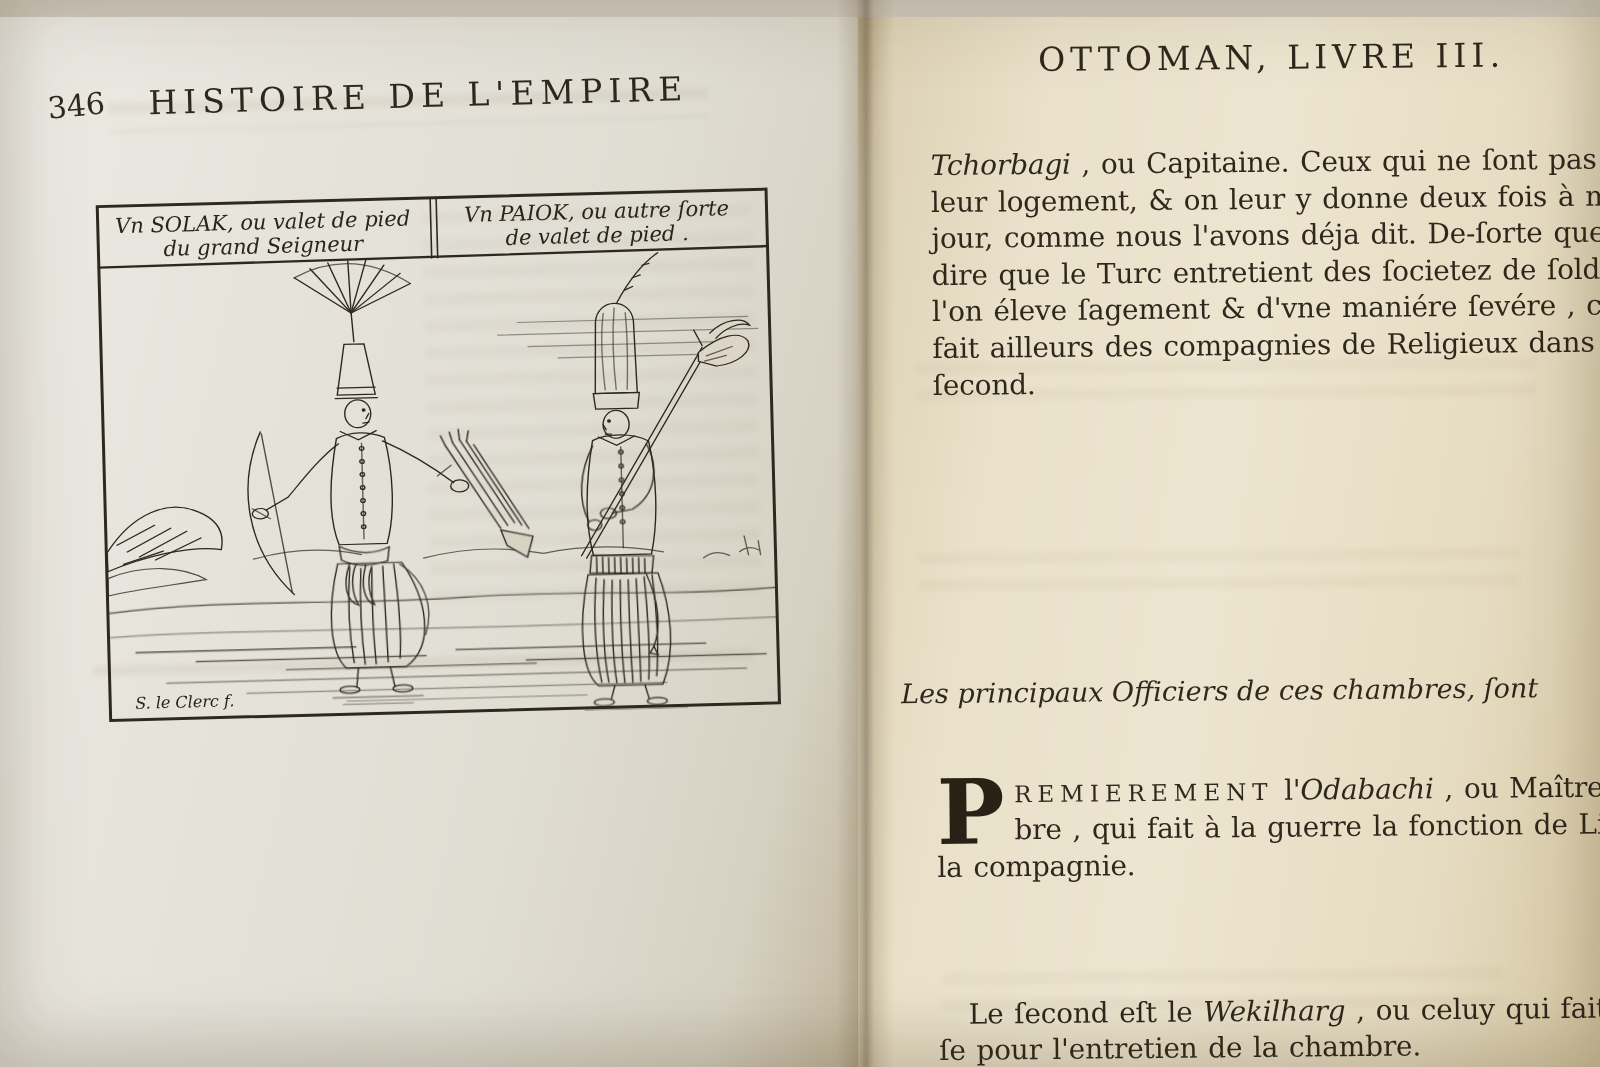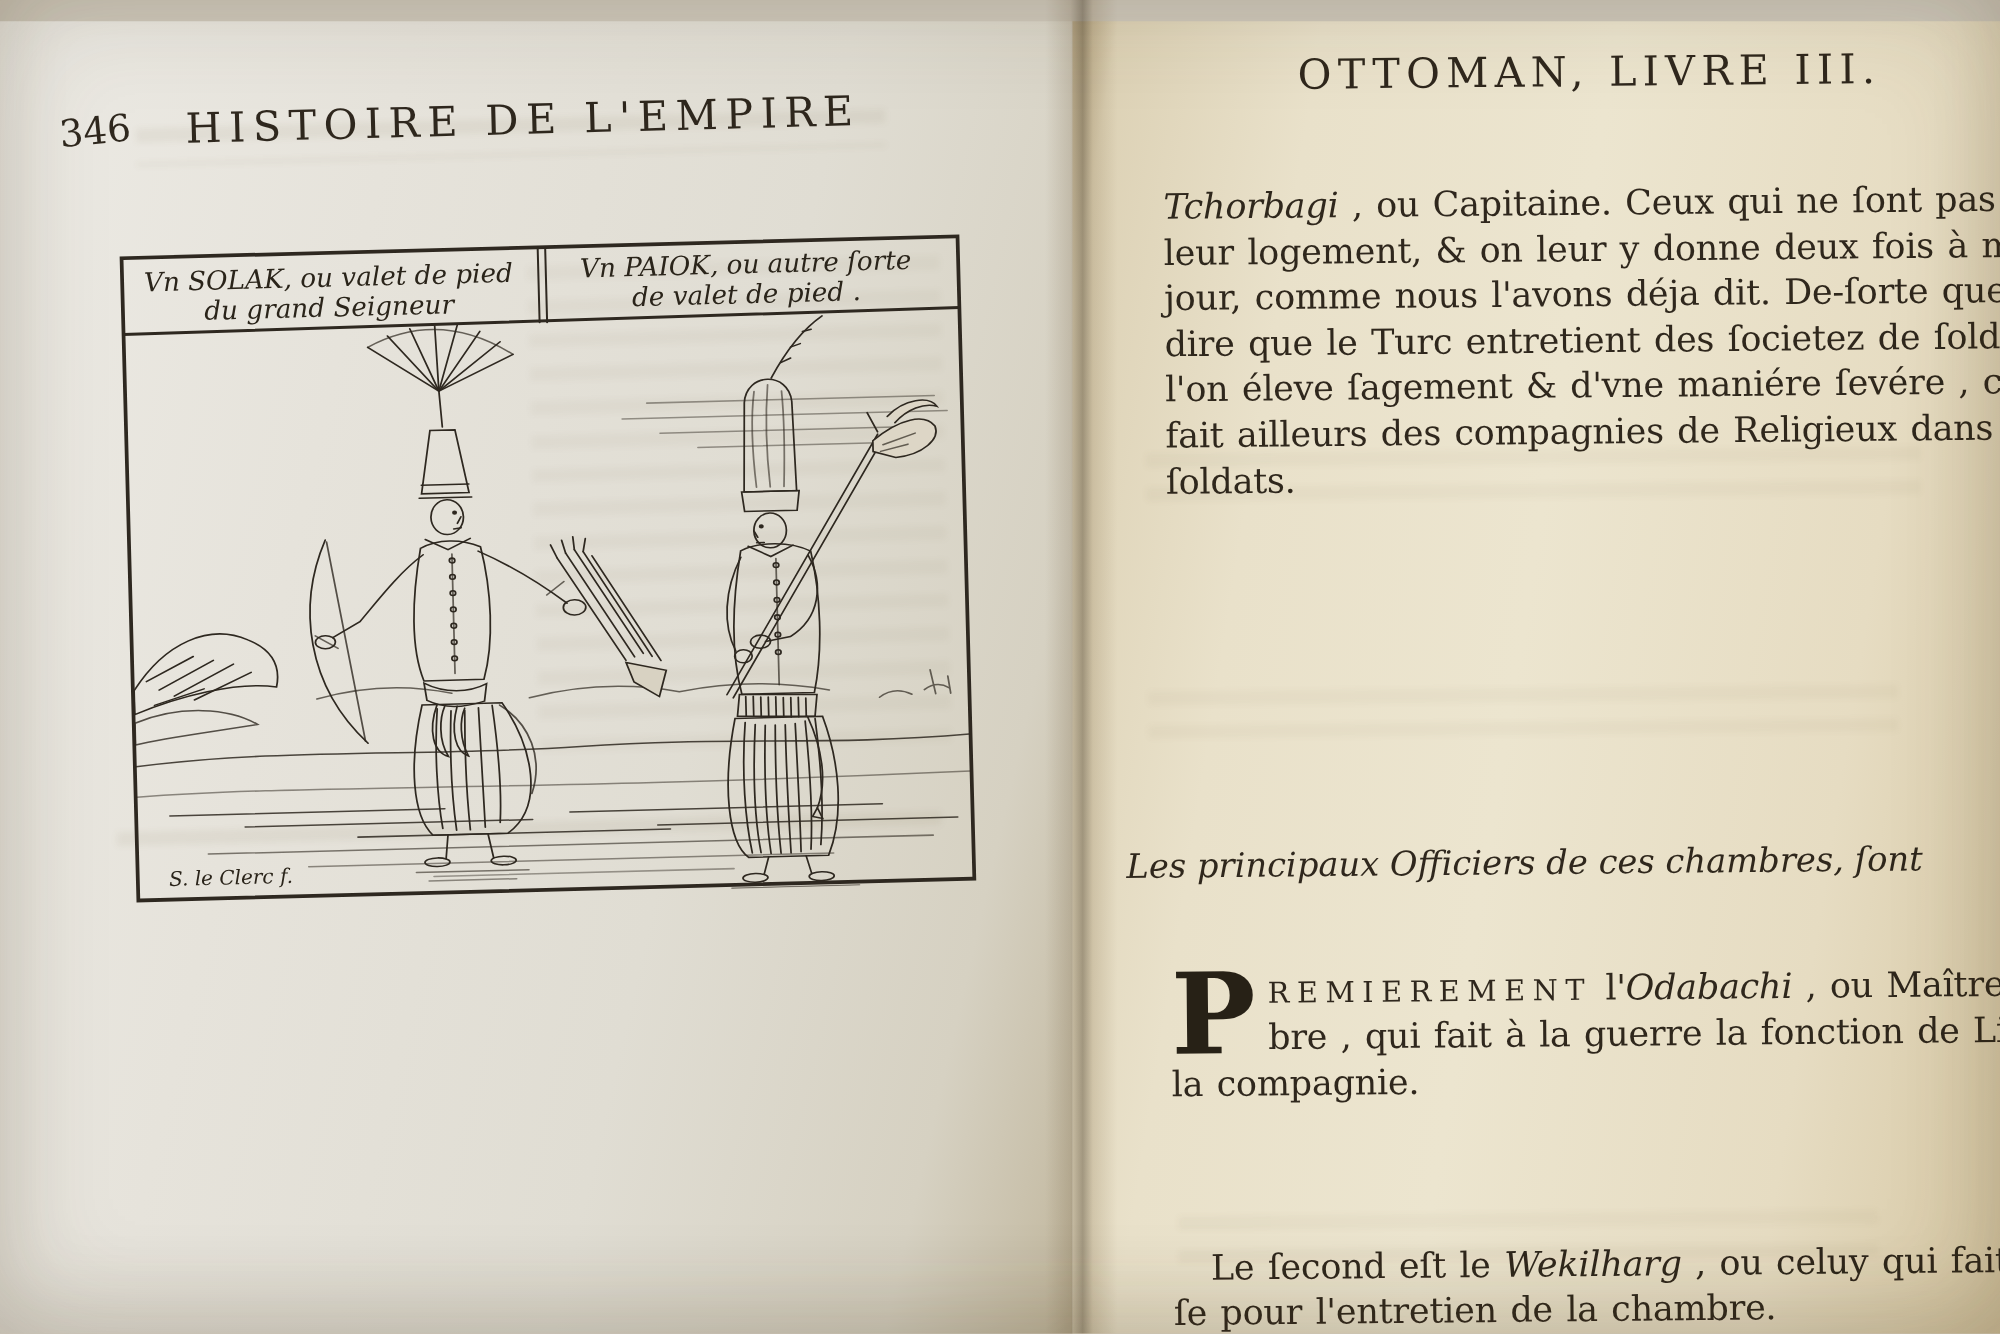--- a/index.html
+++ b/index.html
@@ -306,21 +306,21 @@
 
       <div class="running-head rh-right ink txt">OTTOMAN, LIVRE III.</div>
 
       <div class="bodyblock rp rp1 ink txt" style="top:92px;">
         <div class="ln"><span></span><i>Tchorbagi</i><span> , ou Capitaine. Ceux qui ne ſont pas mariez y</span></div>
         <div class="ln"><span>leur logement, &amp; on leur y donne deux fois à manger</span></div>
         <div class="ln"><span>jour, comme nous l'avons déja dit. De-ſorte que l'on</span></div>
         <div class="ln"><span>dire que le Turc entretient des ſocietez de ſoldats,</span></div>
         <div class="ln"><span>l'on éleve ſagement &amp; d'vne maniére ſevére , comme</span></div>
         <div class="ln"><span>fait ailleurs des compagnies de Religieux dans des M</span></div>
-        <div class="ln"><span>ſoldats.</span></div>
+        <div class="ln"><span>ſecond.</span></div>
       </div>
 
       <div class="section-heading ink txt">Les principaux Officiers de ces chambres, ſont</div>
 
       <div class="bodyblock rp rp-prem ink txt">
         <div class="dropcap">P</div>
         <div class="ln"><span class="smallcaps-spaced">REMIEREMENT</span><span><span> l'</span><i>Odabachi</i><span> , ou Maître de la c</span></span></div>
         <div class="ln"><span>bre , qui fait à la guerre la fonction de Lieutena</span></div>
         <div class="ln"><span>la compagnie.</span></div>
       </div>

